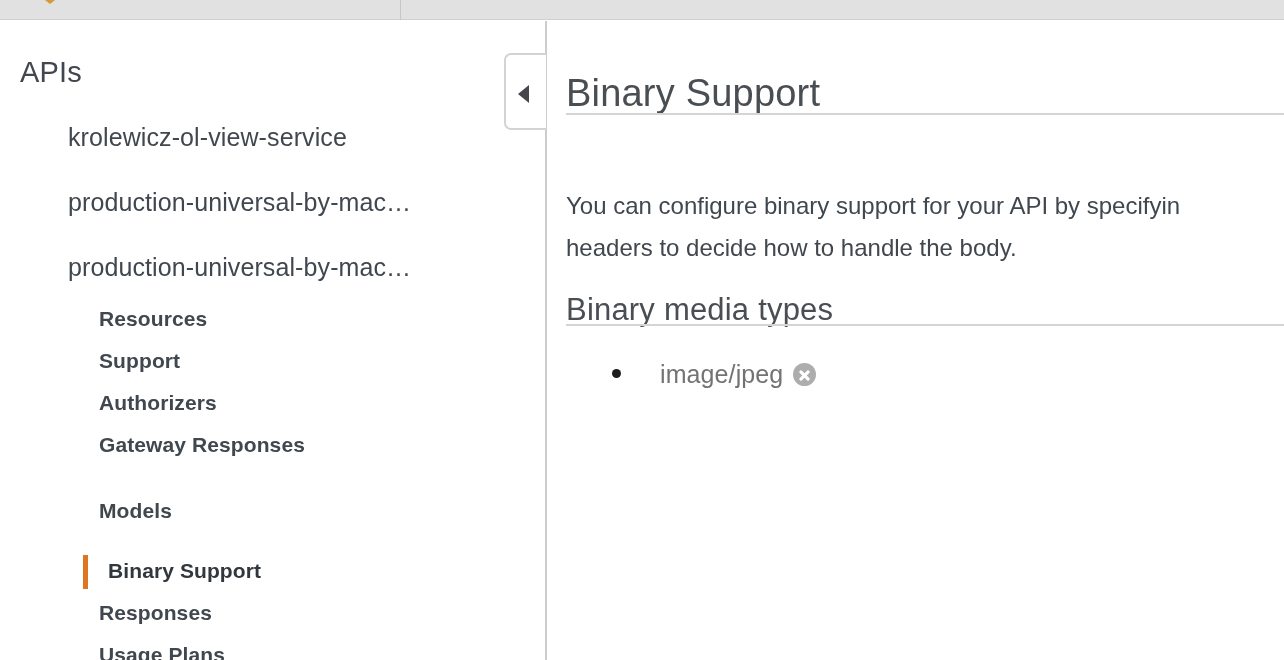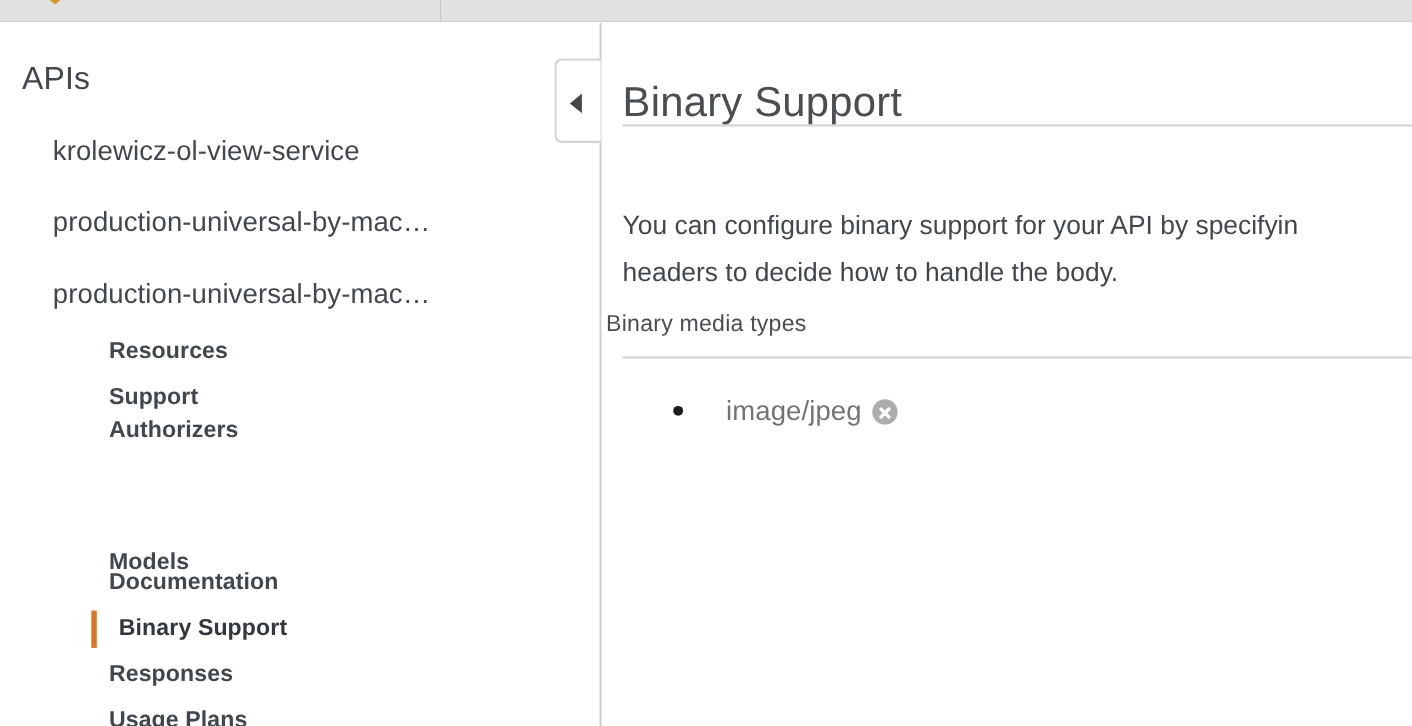--- a/index.html
+++ b/index.html
@@ -78,21 +78,21 @@
     top: 35px;
     font-size: 29px;
     font-weight: 400;
     color: #41474e;
     letter-spacing: 0.2px;
     white-space: nowrap;
   }
 
   .api-item {
     position: absolute;
-    left: 48px;
+    left: 68px;
     font-size: 25px;
     font-weight: 400;
     color: #41474e;
     white-space: nowrap;
     letter-spacing: 0.1px;
   }
   .api-item.a1 { top: 102px; }
   .api-item.a2 { top: 167px; }
   .api-item.a3 { top: 232px; }
 
@@ -100,21 +100,21 @@
     position: absolute;
     left: 99px;
     font-size: 21px;
     font-weight: 700;
     color: #41474e;
     white-space: nowrap;
     letter-spacing: 0.1px;
   }
   .sub-item.s0 { top: 286px; }
   .sub-item.s1 { top: 328px; }
-  .sub-item.s2 { top: 358px; }
+  .sub-item.s2 { top: 370px; }
   .sub-item.s3 { top: 412px; }
   .sub-item.s4 { top: 478px; }
   .sub-item.s5 { top: 496px; }
   .sub-item.s6 { top: 538px; font-weight: 700; color: #31373d; left: 108px; }
   .sub-item.s7 { top: 580px; }
   .sub-item.s8 { top: 622px; }
 
   .active-marker {
     position: absolute;
     left: 83px;
@@ -180,23 +180,23 @@
     left: 19px;
     top: 140px;
     width: 780px;
     font-size: 24px;
     line-height: 42px;
     color: #41474e;
     white-space: pre;
   }
   .section-title {
     position: absolute;
-    left: 4px;
+    left: 19px;
     top: 245px;
-    font-size: 21px;
+    font-size: 31px;
     font-weight: 400;
     color: #494e53;
     white-space: nowrap;
     letter-spacing: 0.2px;
   }
   .rule-section {
     position: absolute;
     left: 19px;
     top: 303px;
     width: 760px;
@@ -273,22 +273,22 @@
 
     <div class="apis-heading">APIs</div>
 
     <div class="api-item a1">krolewicz-ol-view-service</div>
     <div class="api-item a2">production-universal-by-mac…</div>
     <div class="api-item a3">production-universal-by-mac…</div>
 
     <div class="sub-item s0">Resources</div>
     <div class="sub-item s1">Support</div>
     <div class="sub-item s2">Authorizers</div>
+    <div class="sub-item s3">Gateway Responses</div>
     <div class="sub-item s4">Models</div>
-    <div class="sub-item s5">Documentation</div>
 
     <div class="active-marker"></div>
     <div class="sub-item s6">Binary Support</div>
 
     <div class="sub-item s7">Responses</div>
     <div class="sub-item s8">Usage Plans</div>
   </nav>
 
   <div class="sidebar-divider"></div>
 

